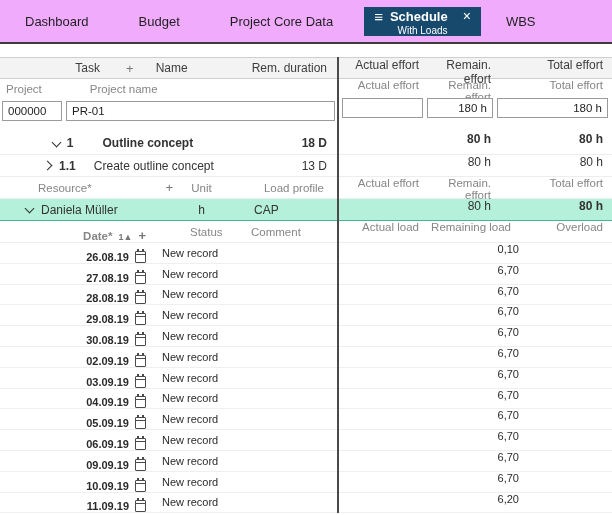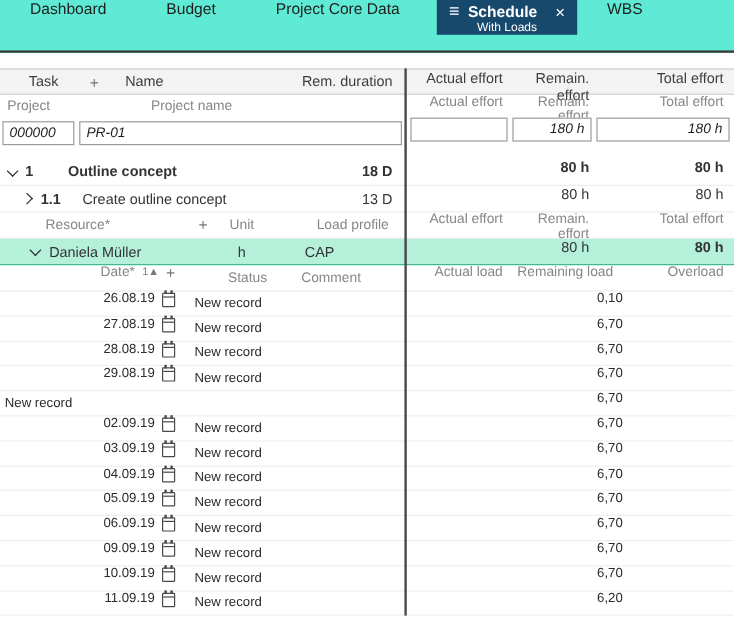--- a/index.html
+++ b/index.html
@@ -1,20 +1,20 @@
 <!DOCTYPE html>
 <html><head>
 <meta charset="utf-8">
 <style>
   * { box-sizing: border-box; margin: 0; padding: 0; }
   html,body { width:612px; height:515px; overflow:hidden; background:#fff;
     font-family:"Liberation Sans","DejaVu Sans",sans-serif; font-size:12px; color:#333; }
 
   
-  .tabbar { display:flex; align-items:flex-start; height:44px; border-bottom:2px solid #3c3c3c; background:#5eead4; }
+  .tabbar { display:flex; align-items:center; height:44px; border-bottom:2px solid #3c3c3c; background:#f0abfc; }
   .tab { display:flex; align-items:center; padding:0 25px; font-size:13px; color:#1f1f1f; cursor:pointer; white-space:nowrap; }
   .tab.active { background:#17496d; color:#fff; flex-direction:column; justify-content:center; padding:2px 10px 0 10px; margin-left:6px; }
   .tab-main { display:flex; align-items:center; gap:7px; font-weight:700; font-size:13px; }
   .menu-glyph { font-size:15px; font-weight:400; line-height:1; }
   .close-glyph { margin-left:8px; font-size:14px; font-weight:400; line-height:1; }
   .tab-sub { font-size:10px; font-weight:400; margin-top:1px; }
 
   
   .table-area { position:relative; margin-top:13px; }
   .vdivider { position:absolute; left:337px; top:0; bottom:0; width:2px; background:#4a4a4a; z-index:6; }
@@ -26,40 +26,40 @@
   
   .c-ae { width:87px; text-align:right; padding-right:8px; }
   .c-re { width:72px; text-align:right; padding-right:8px; }
   .c-te { width:112px; text-align:right; padding-right:8px; }
   
   .c-al { width:87px; text-align:right; padding-right:8px; }
   .c-rl { width:98px; text-align:right; padding-right:6px; }
   .c-rl-h { width:98px; text-align:right; padding-right:14px; }
   .c-ol { width:86px; text-align:right; padding-right:8px; }
 
-  .c-main { flex:1; display:flex; align-items:center; height:100%; }
+  .c-main { flex:1; display:flex; align-items:center; height:100%;justify-content:center; }
   .c-dur { width:98px; text-align:right; padding-right:10px; }
 
   .hdr1 { height:22px; background:#f3f3f3; border-top:1px solid #cfcfcf; border-bottom:1px solid #cfcfcf; color:#3d3d3d; }
   .hdr2 { height:19px; color:#868686; font-size:11.5px; }
   .subhdr { height:22px; color:#868686; font-size:11.5px; border-bottom:1px solid #ededed; }
 
-  .inputrow { height:26px;font-style:italic; }
+  .inputrow { height:26px; }
   .box { border:1px solid #9b9b9b; height:20px; display:flex; align-items:center; padding:0 5px; background:#fff; font-size:11.5px; color:#1f1f1f; }
   .box.num { justify-content:flex-end; }
 
   .gap8 { height:8px; }
 
   .trow { height:23px; border-bottom:1px solid #ededed; }
   .trow2 { height:22px; border-bottom:1px solid #ededed; }
   .greenrow { height:22px; background:#b4f0da; border-bottom:1px solid #43b893; }
 
   .daterow { height:20.8px; border-bottom:1px solid #efefef; font-size:11px; color:#2b2b2b; }
 
-  .c-date { width:158px; display:flex; justify-content:flex-end; align-items:flex-start; gap:6px; padding-right:12px; height:100%; }
+  .c-date { width:158px; display:flex; justify-content:flex-end; align-items:flex-end; gap:6px; padding-right:12px; height:100%;font-weight:bold; }
   .c-status { width:87px; padding-left:4px; }
   .c-status-h { width:87px; padding-left:32px; }
   .c-comment { width:92px; padding-left:6px; }
 
   .c-res { flex:1; display:flex; align-items:center; height:100%; }
   .c-unit { width:45px; text-align:center; }
   .c-load-h { width:113px; text-align:right; padding-right:13px; }
   .c-load-v { width:113px; padding-left:30px; }
 
   .bold { font-weight:700; }
@@ -107,21 +107,21 @@
     <div class="rp">
       <span class="c-ae">Actual effort</span>
       <span class="c-re">Remain. effort</span>
       <span class="c-te">Total effort</span>
     </div>
   </div>
 
   <div class="row hdr2">
     <div class="lp">
       <span style="margin-left:6px">Project</span>
-      <span style="margin-left:84px">Project name</span>
+      <span style="margin-left:48px">Project name</span>
     </div>
     <div class="rp">
       <span class="c-ae">Actual effort</span>
       <span class="c-re">Remain. effort</span>
       <span class="c-te">Total effort</span>
     </div>
   </div>
 
   <div class="row inputrow">
     <div class="lp">
@@ -279,20 +279,24 @@
         </div>
         <div class="rp">
           <span class="c-al"></span>
           <span class="c-rl">6,70</span>
           <span class="c-ol"></span>
         </div>
       </div>
 
       <div class="row daterow">
         <div class="lp">
+          <div class="c-date">
+            <span>30.08.19</span>
+            <span class="cal"></span>
+          </div>
           <span class="c-status">New record</span>
           <span class="c-comment"></span>
         </div>
         <div class="rp">
           <span class="c-al"></span>
           <span class="c-rl">6,70</span>
           <span class="c-ol"></span>
         </div>
       </div>
 

